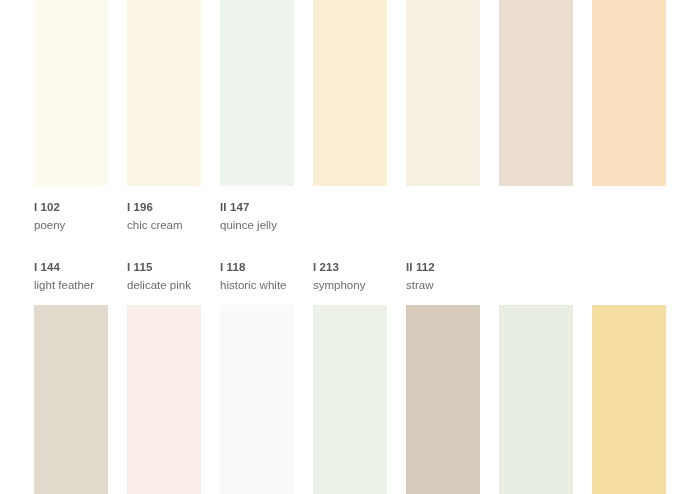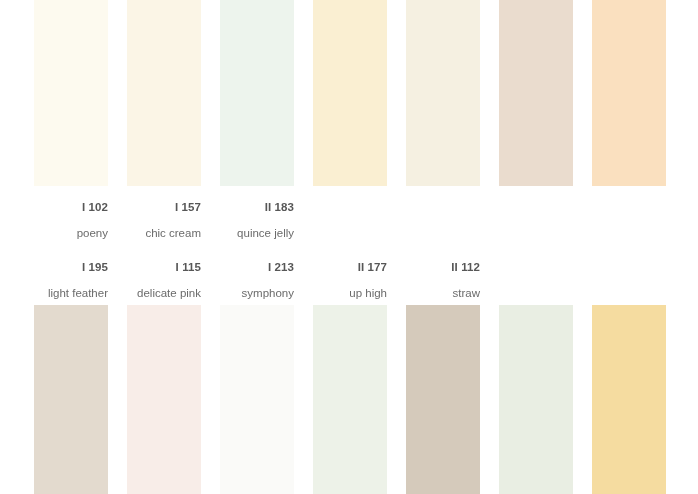--- a/index.html
+++ b/index.html
@@ -36,38 +36,38 @@
   
   #row-2-chips { top: 305px; height: 246px; }
   #row-2-chips .chip { height: 246px; }
 
   .chip {
     width: 74px;
     display: block;
   }
   .caption {
     width: 74px;
-    text-align: right;
+    text-align: left;
     line-height: 1.35;
   }
   .caption .code {
     display: block;
     font-size: 11.5px;
     font-weight: bold;
     color: #575757;
     letter-spacing: 0.1px;
     white-space: nowrap;
   }
   .caption .name {
     display: block;
     font-size: 11.5px;
     font-weight: normal;
     color: #6b6b6b;
     white-space: nowrap;
-    margin-top: 10px;
+    margin-top: 2px;
   }
 </style>
 </head>
 <body>
 
 <div id="palette-grid">
 
   <div class="swatch-row" id="row-1-chips">
     <div class="chip" style="background-color: rgb(253, 250, 239);"></div>
     <div class="chip" style="background-color: rgb(251, 245, 230);"></div>
@@ -77,45 +77,45 @@
     <div class="chip" style="background-color: rgb(234, 220, 206);"></div>
     <div class="chip" style="background-color: rgb(250, 224, 191);"></div>
   </div>
 
   <div class="swatch-row" id="row-1-captions">
     <div class="caption">
       <span class="code">I 102</span>
       <span class="name">poeny</span>
     </div>
     <div class="caption">
-      <span class="code">I 157</span>
+      <span class="code">I 196</span>
       <span class="name">chic cream</span>
     </div>
     <div class="caption">
-      <span class="code">II 183</span>
+      <span class="code">II 147</span>
       <span class="name">quince jelly</span>
     </div>
   </div>
 
   <div class="swatch-row" id="row-2-captions">
     <div class="caption">
-      <span class="code">I 195</span>
+      <span class="code">I 144</span>
       <span class="name">light feather</span>
     </div>
     <div class="caption">
       <span class="code">I 115</span>
       <span class="name">delicate pink</span>
     </div>
     <div class="caption">
+      <span class="code">I 118</span>
+      <span class="name">historic white</span>
+    </div>
+    <div class="caption">
       <span class="code">I 213</span>
       <span class="name">symphony</span>
-    </div>
-    <div class="caption">
-      <span class="code">II 177</span>
-      <span class="name">up high</span>
     </div>
     <div class="caption">
       <span class="code">II 112</span>
       <span class="name">straw</span>
     </div>
   </div>
 
   <div class="swatch-row" id="row-2-chips">
     <div class="chip" style="background-color: rgb(227, 218, 206);"></div>
     <div class="chip" style="background-color: rgb(248, 237, 232);"></div>

